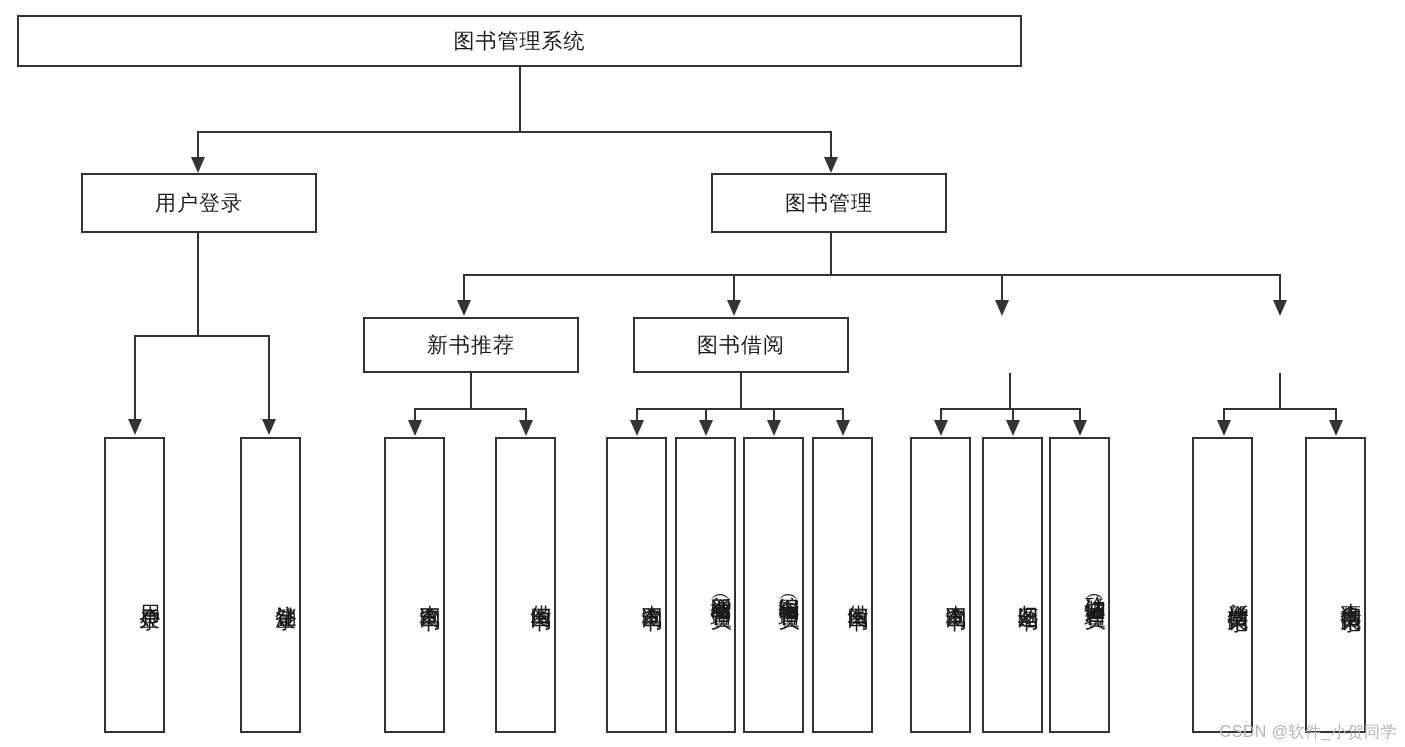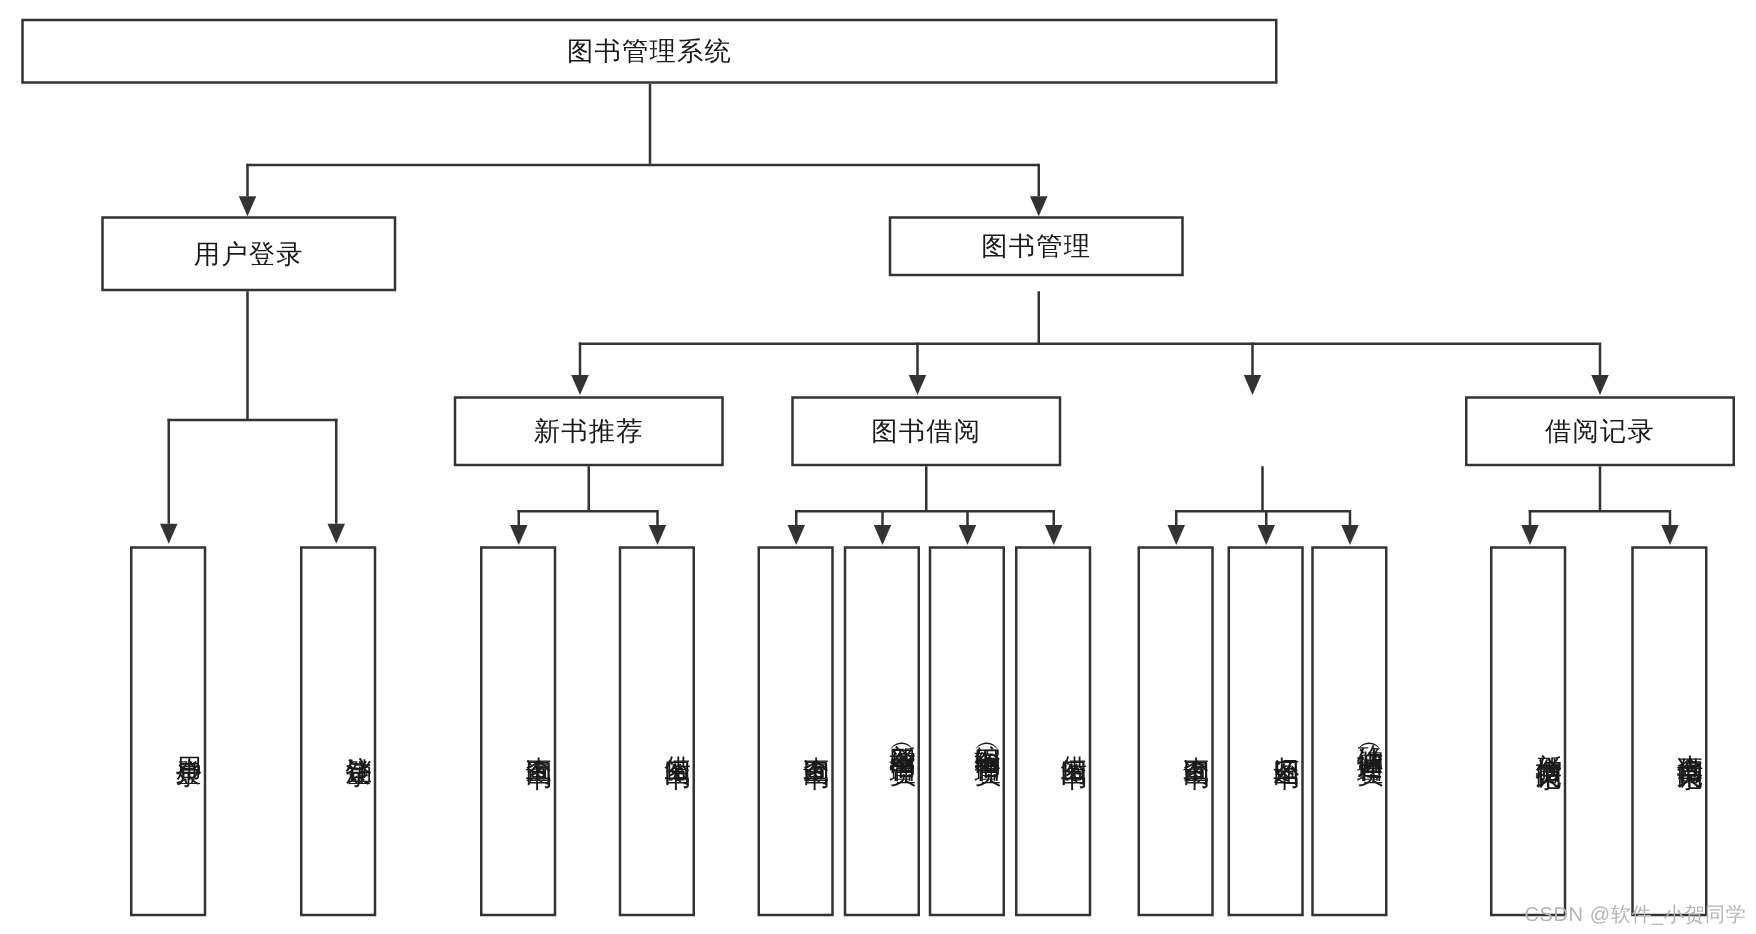--- a/index.html
+++ b/index.html
@@ -92,21 +92,21 @@
 
   <div class="edge v" style="left:197px; top:131px; height:26px;"></div>
   <div class="arrow" style="left:191px; top:157px;"></div>
 
   <div class="edge v" style="left:830px; top:131px; height:26px;"></div>
   <div class="arrow" style="left:824px; top:157px;"></div>
 
   <div class="node lvl2" style="left:81px; top:173px; width:236px; height:60px;">
     <span>用户登录</span>
   </div>
-  <div class="node lvl2" style="left:711px; top:173px; width:236px; height:48px;">
+  <div class="node lvl2" style="left:711px; top:173px; width:236px; height:60px;">
     <span>图书管理</span>
   </div>
 
   <div class="edge v" style="left:197px; top:233px; height:103px;"></div>
   <div class="edge h" style="left:134px; top:335px; width:136px;"></div>
   <div class="edge v" style="left:134px; top:335px; height:84px;"></div>
   <div class="arrow" style="left:128px; top:419px;"></div>
   <div class="edge v" style="left:268px; top:335px; height:84px;"></div>
   <div class="arrow" style="left:262px; top:419px;"></div>
 
@@ -123,23 +123,20 @@
   <div class="arrow" style="left:995px; top:300px;"></div>
 
   <div class="edge v" style="left:1279px; top:274px; height:26px;"></div>
   <div class="arrow" style="left:1273px; top:300px;"></div>
 
   <div class="node lvl3" style="left:363px; top:317px; width:216px; height:56px;">
     <span>新书推荐</span>
   </div>
   <div class="node lvl3" style="left:633px; top:317px; width:216px; height:56px;">
     <span>图书借阅</span>
-  </div>
-  <div class="node lvl3" style="left:1172px; top:317px; width:216px; height:56px;">
-    <span>借阅记录</span>
   </div>
 
   <div class="edge v" style="left:470px; top:373px; height:36px;"></div>
   <div class="edge h" style="left:414px; top:408px; width:112px;"></div>
   <div class="edge v" style="left:414px; top:408px; height:12px;"></div>
   <div class="arrow" style="left:408px; top:420px;"></div>
   <div class="edge v" style="left:525px; top:408px; height:12px;"></div>
   <div class="arrow" style="left:519px; top:420px;"></div>
 
   <div class="edge v" style="left:740px; top:373px; height:36px;"></div>

